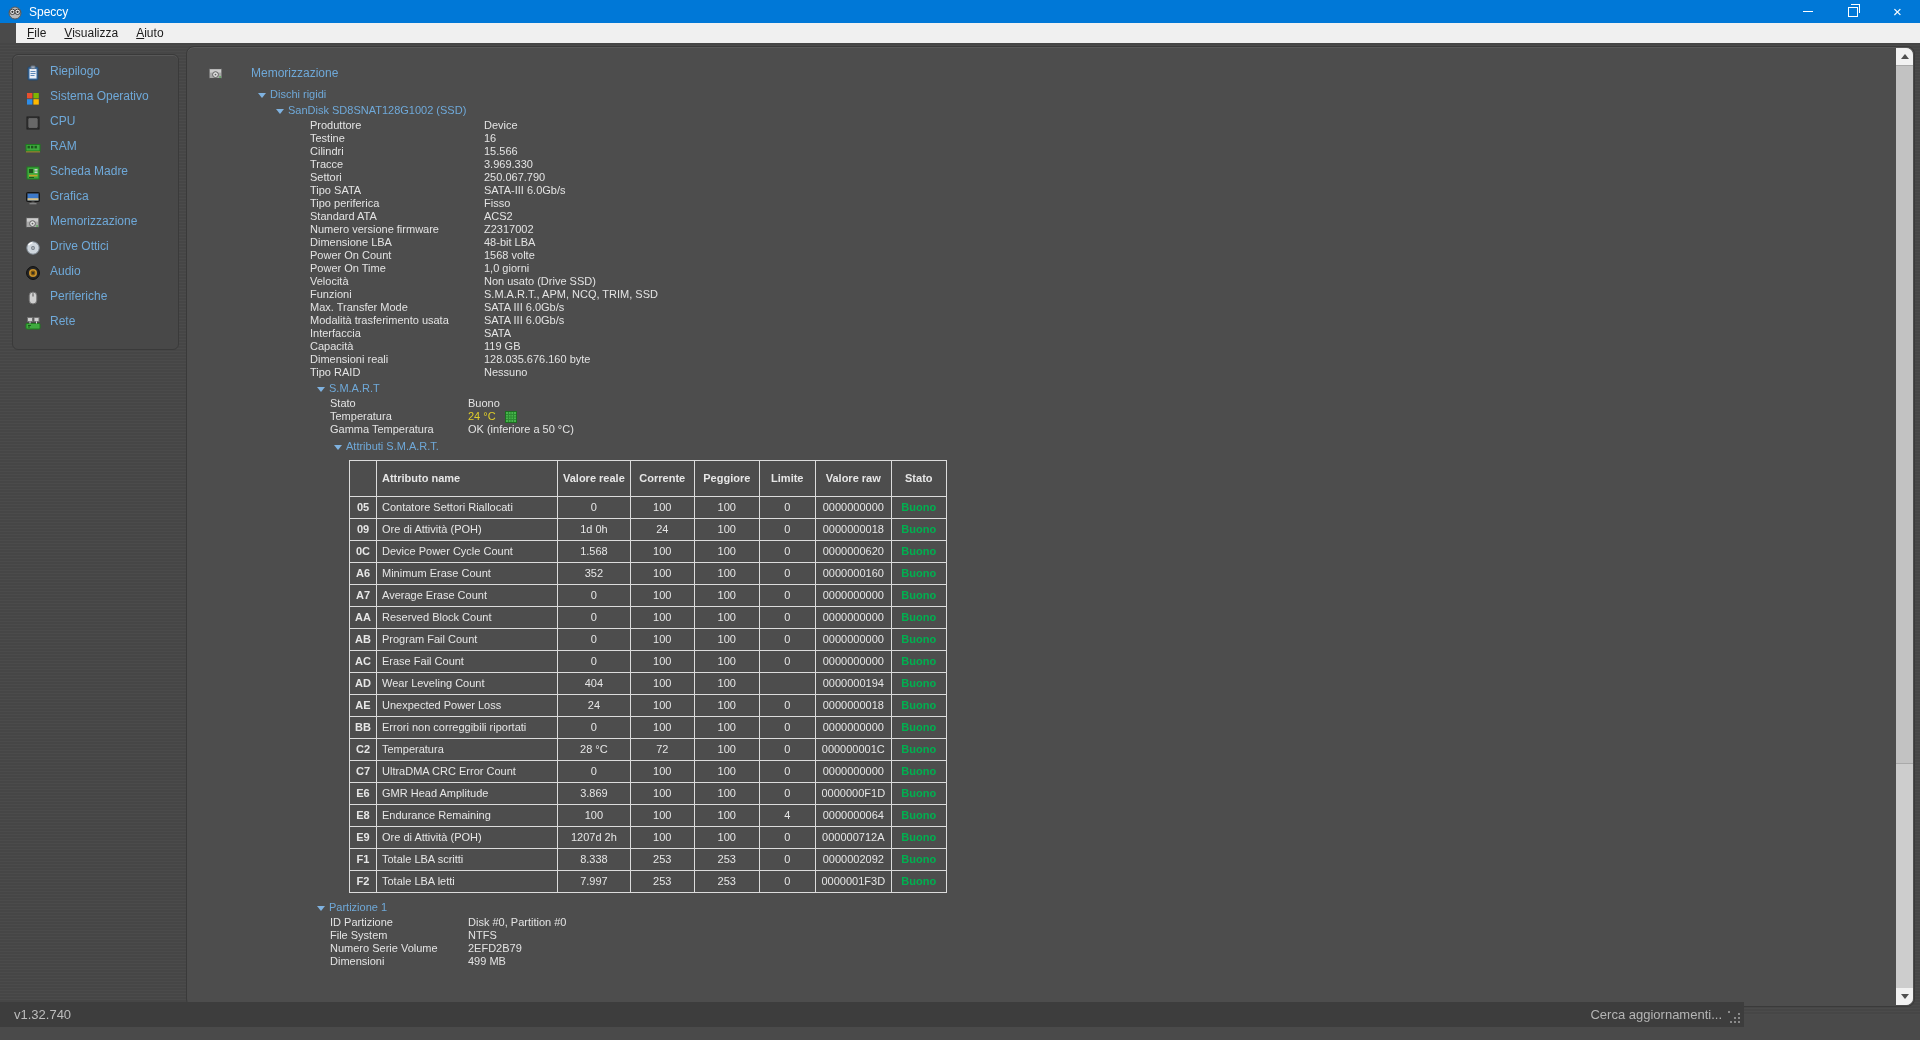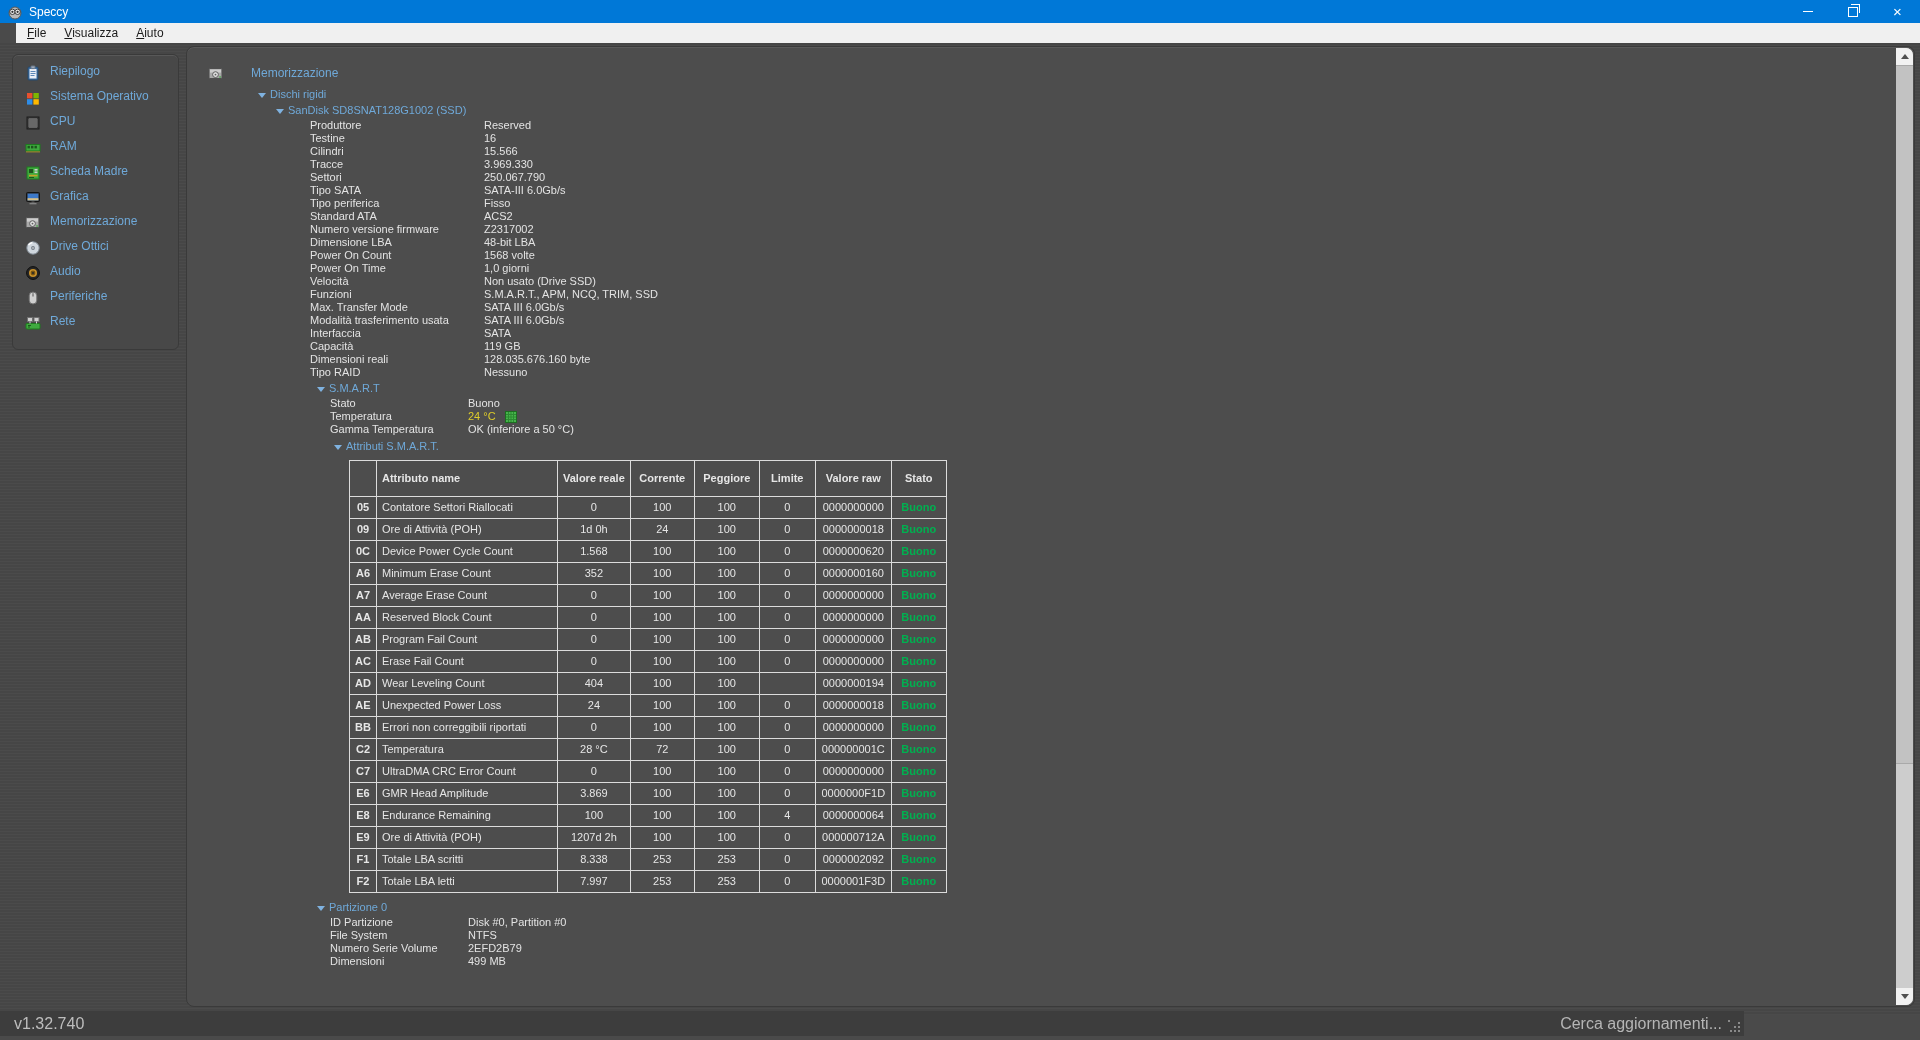--- a/index.html
+++ b/index.html
@@ -82,22 +82,22 @@
   
   .vscroll{position:absolute;top:1px;right:1px;bottom:1px;width:17px;background:#cdcdcd;border-radius:0 7px 7px 0}
   .scroll-btn{position:absolute;left:0;width:17px;height:17px;background:#f1f1f1;display:flex;align-items:center;justify-content:center}
   .scroll-btn.up{top:0;border-radius:0 7px 0 0}
   .scroll-btn.down{bottom:0;border-radius:0 0 7px 0}
   .tri-up{width:0;height:0;border-left:4px solid transparent;border-right:4px solid transparent;border-bottom:5px solid #505050}
   .tri-down{width:0;height:0;border-left:4px solid transparent;border-right:4px solid transparent;border-top:5px solid #505050}
   .scroll-thumb{position:absolute;left:0;top:17px;width:17px;height:73%;background:#c2c2c2;border-top:1px solid #a9a9a9;border-bottom:1px solid #a9a9a9;box-sizing:border-box}
   
   .statusbar{
-    position:absolute;left:0;bottom:4px;width:1744px;height:25px;background:#3d3d3d;
-    display:flex;align-items:center;font-size:16px;color:#bdbdbd;
+    position:absolute;left:0;bottom:13px;width:1744px;height:25px;background:#3d3d3d;
+    display:flex;align-items:center;font-size:13px;color:#bdbdbd;
   }
   .statusbar .ver{margin-left:14px}
   .statusbar .upd{position:absolute;right:22px;color:#b5b5b5;cursor:pointer}
   .grip{position:absolute;right:2px;bottom:2px;width:14px;height:14px}
   .grip i{position:absolute;left:0;top:0;width:2px;height:2px;background:#8a8a8a;
     box-shadow:10px 10px 0 #8a8a8a,6px 10px 0 #8a8a8a,2px 10px 0 #8a8a8a,10px 6px 0 #8a8a8a,6px 6px 0 #8a8a8a,10px 2px 0 #8a8a8a;}
 </style>
 </head>
 <body>
 
@@ -279,21 +279,21 @@
       </div>
 
       <div class="tree-row l2">
         <span class="tree-arrow"></span>
         <span>SanDisk SD8SNAT128G1002 (SSD)</span>
       </div>
 
       <div class="props-disk">
           <div class="kv">
             <span class="k">Produttore</span>
-            <span class="v">Reserved</span>
+            <span class="v">Device</span>
           </div>
           <div class="kv">
             <span class="k">Testine</span>
             <span class="v">16</span>
           </div>
           <div class="kv">
             <span class="k">Cilindri</span>
             <span class="v">15.566</span>
           </div>
           <div class="kv">
@@ -598,21 +598,21 @@
               <td class="">253</td>
               <td class="">0</td>
               <td class="">0000001F3D</td>
               <td class="c-status">Buono</td>
             </tr>
           </tbody>
       </table>
 
       <div class="tree-row part-h">
         <span class="tree-arrow"></span>
-        <span>Partizione 0</span>
+        <span>Partizione 1</span>
       </div>
 
       <div class="props-part">
           <div class="kv">
             <span class="k">ID Partizione</span>
             <span class="v">Disk #0, Partition #0</span>
           </div>
           <div class="kv">
             <span class="k">File System</span>
             <span class="v">NTFS</span>

